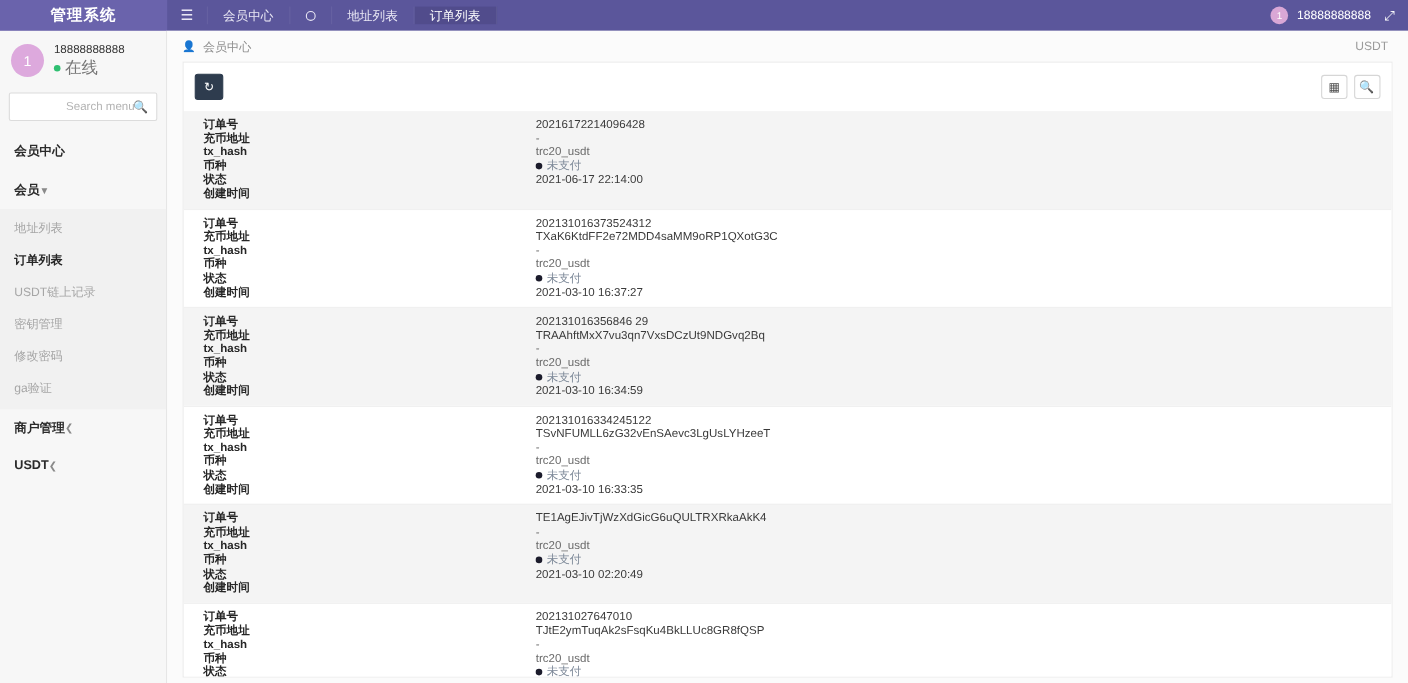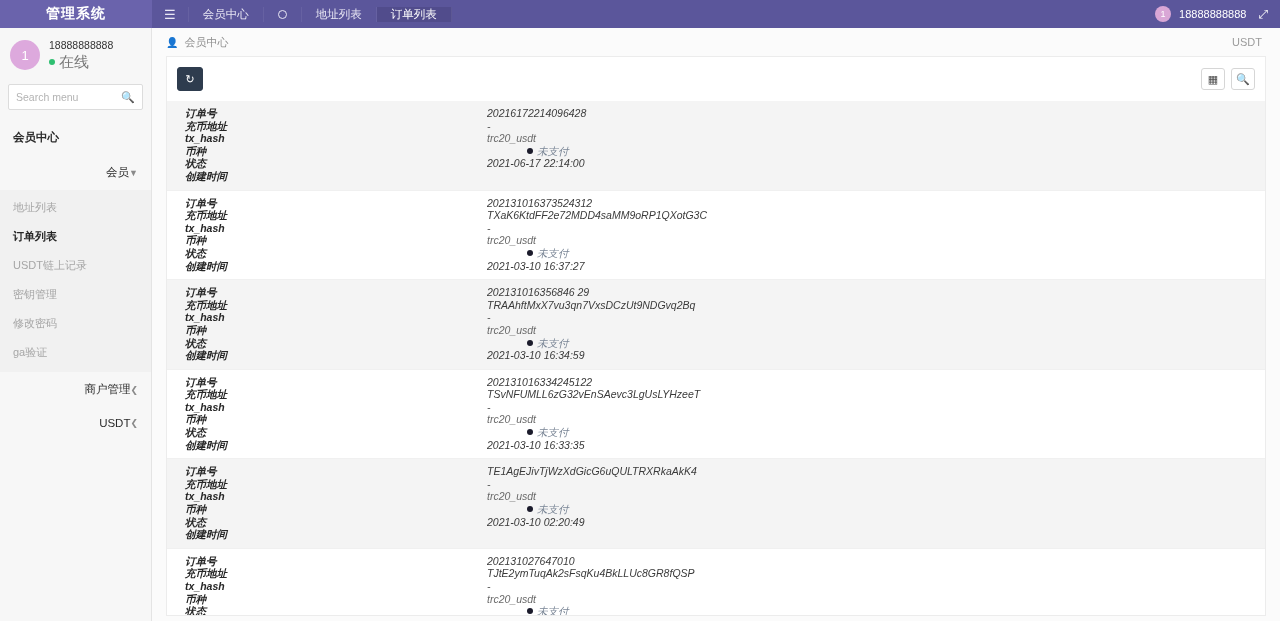--- a/index.html
+++ b/index.html
@@ -69,36 +69,36 @@
   .dot-green { width: 6px; height: 6px; border-radius: 50%; background: #2fbf71; display: inline-block; }
 
   .search-wrap { padding: 0 8px 10px 8px; }
   .search-box {
     position: relative; height: 26px; border: 1px solid #dcdcdc;
     background: #fff; border-radius: 2px;
   }
   .search-box input {
     width: 100%; height: 100%; border: none; outline: none;
     padding: 0 24px 0 7px; font-size: 10.5px; color: #555;
-    font-family: "Liberation Sans", sans-serif; background: transparent;
+    font-family: "Liberation Sans", sans-serif; background: transparent; margin-left: 44px;
   }
   .search-box input::placeholder { color: #b3b3b3; }
   .search-ico {
     position: absolute; right: 7px; top: 50%; transform: translateY(-50%);
     color: #9a9a9a; font-size: 11px;
   }
 
   .menu { font-size: 11px; }
   .menu-top {
     padding: 10px 13px; color: #2b2b2b; font-weight: bold;
     font-size: 11.5px; cursor: pointer;
   }
   .menu-group-hd {
-    padding: 10px 13px; color: #2b2b2b; font-weight: normal; font-size: 11.5px;
-    display: flex; align-items: center; justify-content: flex-end;
+    padding: 10px 13px; color: #2b2b2b; font-weight: bold; font-size: 11.5px;
+    display: flex; align-items: center; justify-content: flex-start;
     cursor: pointer;
   }
   .menu-group-hd .chev { font-size: 9px; color: #8a8a8a; }
   .submenu { background: #f1f1f1; padding: 3px 0 5px 0; }
   .submenu-item {
     padding: 7px 13px 7px 13px; color: #a6a6a6; font-size: 11px; cursor: pointer;
   }
   .submenu-item.active { color: #262626; font-weight: bold; }
 
   
@@ -133,39 +133,38 @@
     width: 24px; height: 22px; background: #fff; border: 1px solid #d6d6d6;
     border-radius: 3px; color: #4c4c4c; font-size: 11px; cursor: pointer;
     display: flex; align-items: center; justify-content: center;
   }
 
   
   .rows { }
   .row {
     display: flex; padding: 6px 0 7px 0;
     border-top: 1px solid #f0f0f0;
-    font-style: italic;
   }
   .row:nth-child(odd) { background: #f4f4f4; }
   .row:nth-child(even) { background: #ffffff; }
   .row:first-child { border-top: none; }
   .col-labels {
     width: 320px; padding-left: 18px; flex: none;
   }
   .col-values { flex: 1; }
   .f-label {
     font-size: 10.5px; color: #262626; font-weight: bold;
     line-height: 12.6px; height: 12.6px; white-space: nowrap;
   }
   .f-value {
     font-size: 10.5px; color: #3a3a3a; line-height: 12.6px; height: 12.6px;
     white-space: nowrap; overflow: hidden;
   }
   .f-value.muted { color: #6a6a6a; }
-  .status-cell { display: flex; align-items: center; gap: 4px; height: 12.6px; margin-left: 40px; }
+  .status-cell { display: flex; align-items: center; gap: 4px; height: 12.6px; }
   .status-dot {
     width: 6px; height: 6px; border-radius: 50%; background: #1b1b2b;
     display: inline-block; flex: none;
   }
   .status-text { font-size: 10.5px; color: #7a8696; line-height: 12.6px; }
 </style>
 </head>
 <body>
 
 <div class="topnav">

